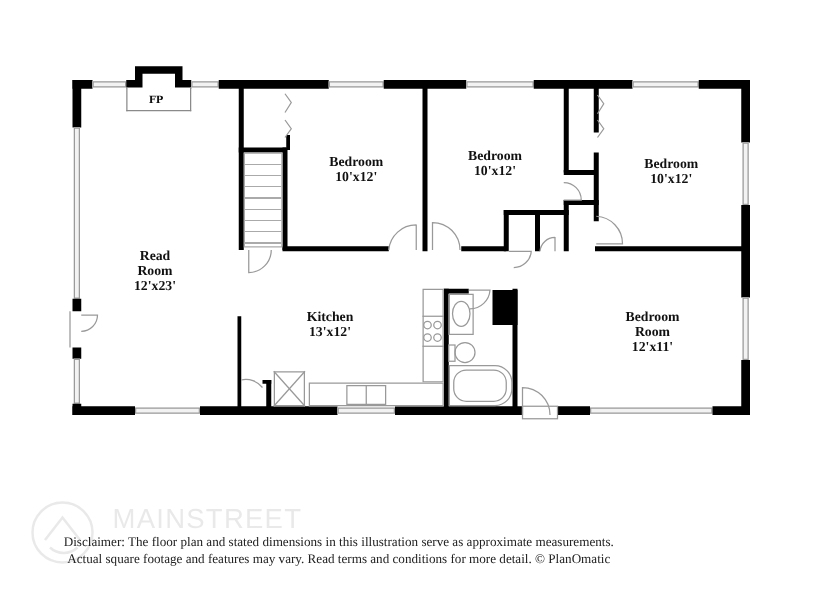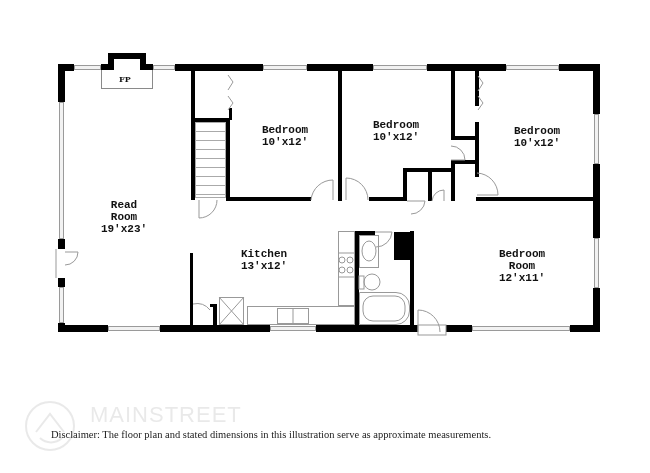--- a/index.html
+++ b/index.html
@@ -1,21 +1,21 @@
 <!DOCTYPE html>
 <html><head>
 <meta charset="utf-8">
 <style>
   html, body { margin:0; padding:0; background:#ffffff; }
   body { width:650px; height:473px; position:relative; overflow:hidden; font-family:"DejaVu Serif", serif; }
   .plan { position:absolute; left:0; top:0; width:650px; height:337px; }
   .w { position:absolute; background:#000; }
   .win { position:absolute; background:#f2f2f2; border:1px solid #9a9a9a; box-sizing:border-box; }
   .thin { position:absolute; border:1px solid #8a8a8a; box-sizing:border-box; background:#fff; }
-  .label { position:absolute; text-align:center; font-family:Liberation Mono, monospace; font-weight:bold; color:#111; font-size:11px; line-height:12px; white-space:nowrap; transform:translateX(-50%); }
+  .label { position:absolute; text-align:center; font-family:Liberation Serif, serif; font-weight:bold; color:#111; font-size:11px; line-height:12px; white-space:nowrap; transform:translateX(-50%); }
   .label span { display:block; }
   .fp { position:absolute; font-family:"DejaVu Serif", serif; font-weight:bold; font-size:8px; color:#111; }
   .disclaimer { position:absolute; left:0; width:542px; top:428px; text-align:center; font-family:"Liberation Serif", serif; font-size:10.5px; line-height:13px; color:#222; }
   .watermark { position:absolute; left:22px; top:398px; width:240px; height:60px; opacity:0.18; }
   .wm-text1 { position:absolute; left:68px; top:4px; font-family:"Liberation Sans", sans-serif; font-size:22px; letter-spacing:1px; color:#888; }
   .wm-text2 { position:absolute; left:68px; top:28px; font-family:"Liberation Sans", sans-serif; font-size:16px; letter-spacing:3px; color:#888; }
   svg.overlay { position:absolute; left:0; top:0; }
 </style>
 </head>
 <body>
@@ -156,21 +156,21 @@
       <ellipse cx="372" cy="282" rx="8" ry="8"></ellipse>
       <rect x="359" y="276" width="5" height="13"></rect>
 
       <rect x="363" y="296" width="42" height="25" rx="10"></rect>
     </g>
   </svg>
 
   <div class="label" style="left:124px;top:199px;">
     <span>Read</span>
     <span>Room</span>
-    <span>19'x23'</span>
+    <span>12'x23'</span>
   </div>
 
   <div class="label" style="left:285px;top:124px;">
     <span>Bedroom</span>
     <span>10'x12'</span>
   </div>
 
   <div class="label" style="left:396px;top:119px;">
     <span>Bedroom</span>
     <span>10'x12'</span>
@@ -197,13 +197,14 @@
   <svg width="60" height="60" style="position:absolute;left:0;top:0;">
     <circle cx="28" cy="28" r="24" fill="none" stroke="#888" stroke-width="2"></circle>
     <path d="M14 34 L28 16 L42 34" fill="none" stroke="#888" stroke-width="2"></path>
     <path d="M18 40 A 16 16 0 0 0 40 40" fill="none" stroke="#888" stroke-width="2"></path>
   </svg>
   <div class="wm-text1">MAINSTREET</div>
 </div>
 
 <div class="disclaimer">
   <div>Disclaimer: The floor plan and stated dimensions in this illustration serve as approximate measurements.</div>
+  <div>Actual square footage and features may vary. Read terms and conditions for more detail. © PlanOmatic</div>
 </div>
 
 </body></html>

